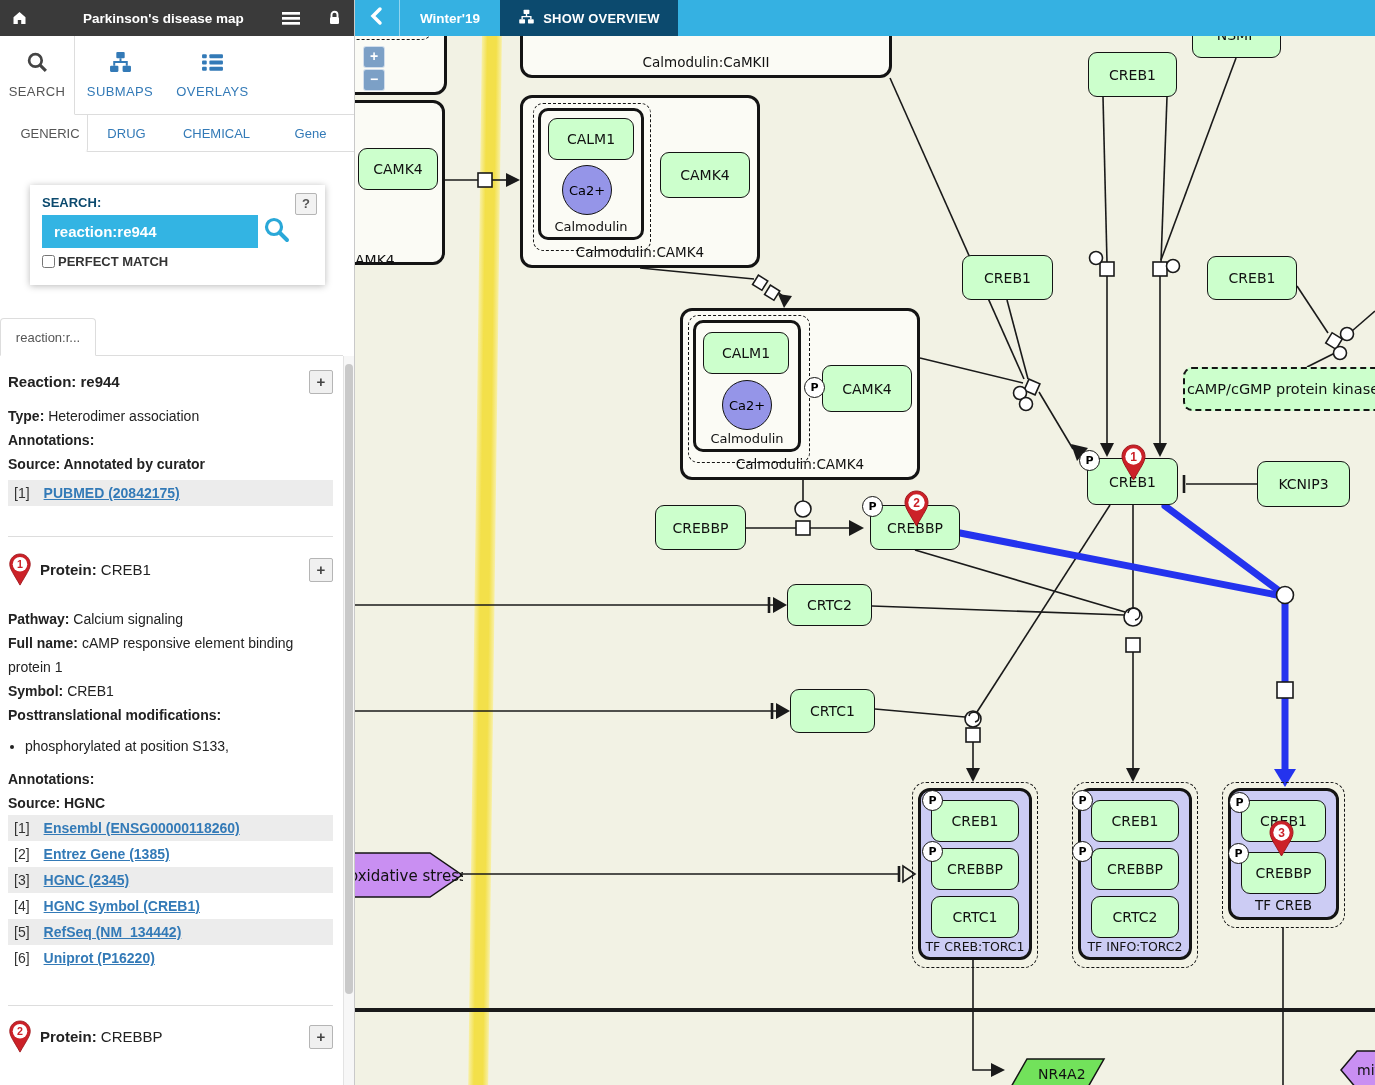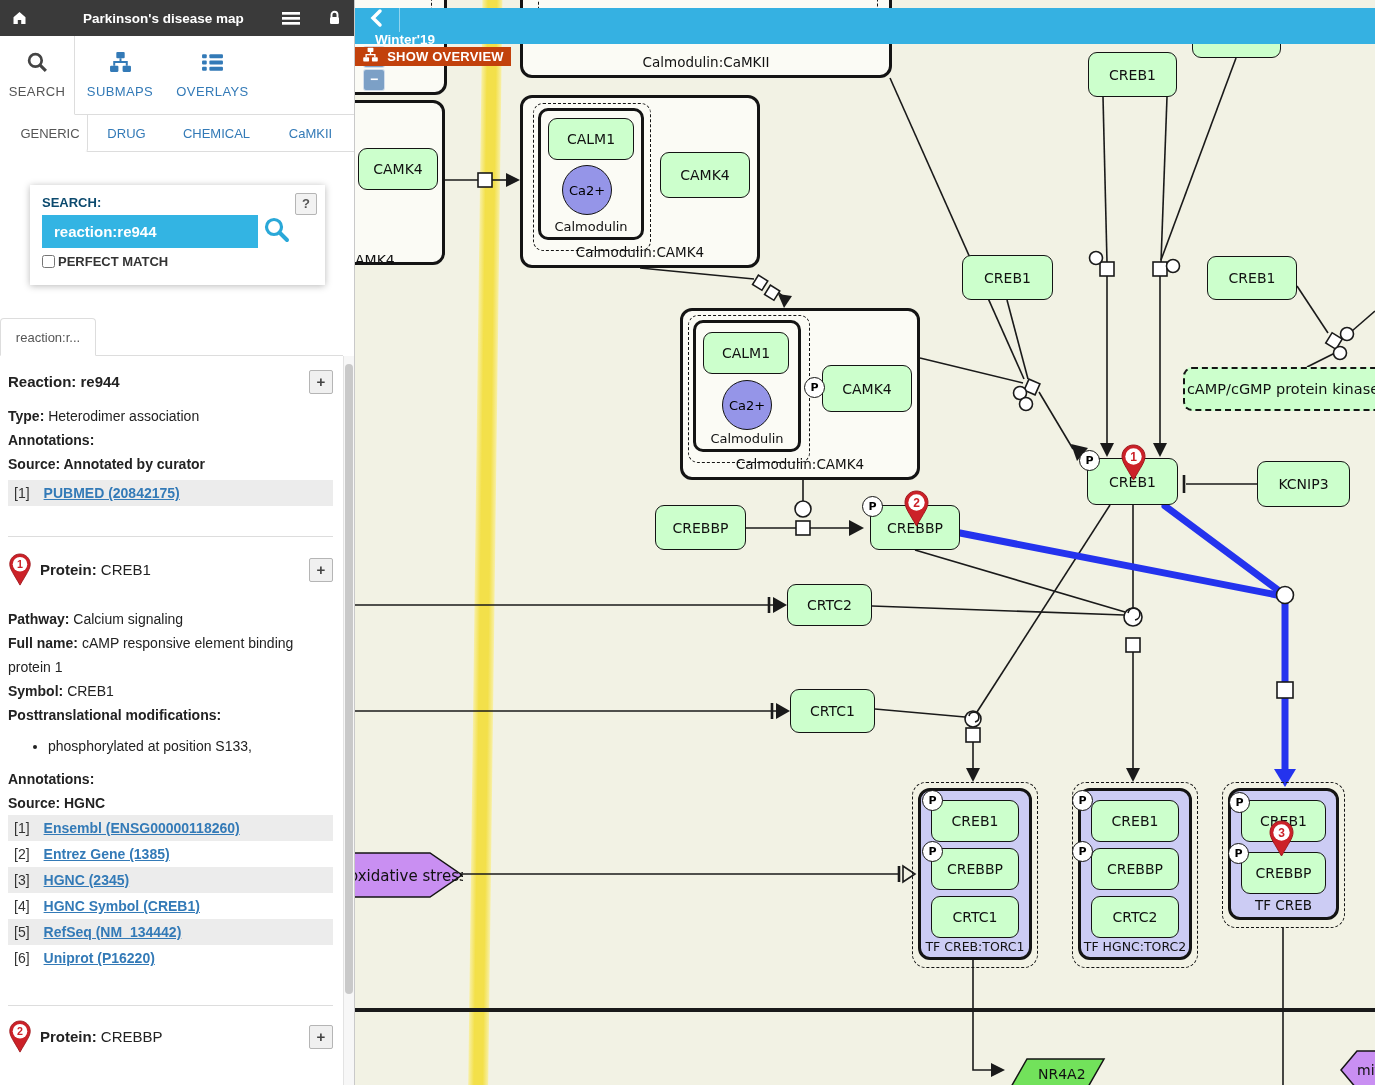--- a/index.html
+++ b/index.html
@@ -37,32 +37,32 @@
   .sec-title { font-size:15px; font-weight:bold; color:#222; display:flex; align-items:center; }
   .plus-btn { margin-left:auto; width:24px; height:24px; background:#f0f0f0; border:1px solid #b5b5b5; color:#444; font-size:15px; font-weight:bold; text-align:center; line-height:21px; border-radius:2px; cursor:pointer; flex:none; }
   .lbl { font-weight:bold; }
   .ref-row { display:flex; align-items:center; min-height:26px; padding:1px 6px; gap:14px; }
   .ref-row.odd { background:#ececec; }
   .ref-idx { color:#333; flex:none; }
   .ref-row a { color:#337ab7; font-weight:600; text-decoration:underline; cursor:pointer; }
   .hr { border-top:1px solid #ddd; height:0; }
   .prot-head { display:flex; align-items:center; gap:8px; }
   .prot-head .ptitle { font-size:15px; }
-  ul.ptm { margin:6px 0 8px 40px; }
+  ul.ptm { margin:6px 0 8px 17px; }
   ul.ptm li { line-height:26px; }
 
   .sb-scroll { position:absolute; right:0; top:356px; bottom:0; width:11px; background:#f7f7f7; border-left:1px solid #e3e3e3; z-index:6; }
   .sb-thumb { position:absolute; left:1px; right:1px; top:8px; height:630px; background:#c9c9c9; border-radius:5px; }
 
   
   #map { position:absolute; left:355px; top:0; width:1020px; height:1085px; background:#f2f2e4; overflow:hidden; }
-  .map-bar { position:absolute; left:0; top:8px; width:100%; height:36px; background:#35b1e2; z-index:50; display:flex; color:#fff; align-items:stretch;flex-direction:column; }
+  .map-bar { position:absolute; left:0; top:0; width:100%; height:36px; background:#35b1e2; z-index:50; display:flex; color:#fff; align-items:stretch; }
   .back-btn { width:45px; display:flex; align-items:center; justify-content:center; border-right:1px solid rgba(255,255,255,.45); cursor:pointer; }
   .frame-label { width:100px; display:flex; align-items:center; justify-content:center; font-weight:bold; font-size:13.5px; }
-  .overview-btn { width:156px; background:#c2410c; display:flex; align-items:center; justify-content:center; gap:8px; font-weight:bold; font-size:13px; letter-spacing:.2px; cursor:pointer; }
+  .overview-btn { width:178px; background:#0c4a6e; display:flex; align-items:center; justify-content:center; gap:8px; font-weight:bold; font-size:13px; letter-spacing:.2px; cursor:pointer; }
   .zoombtn { position:absolute; left:8px; width:22px; height:22px; background:rgba(88,134,184,.78); border:1px solid rgba(255,255,255,.65); color:#fff; font-weight:bold; font-size:14px; text-align:center; line-height:19px; border-radius:3px; z-index:40; cursor:pointer; }
   .stripe { position:absolute; left:113px; top:-15px; width:20px; height:1115px; z-index:2;
     background:linear-gradient(90deg,#f8f0a8 0%,#f3e04a 28%,#f3e04a 72%,#f8f0a8 100%);
     transform:rotate(0.75deg); transform-origin:50% 100%; }
 
   .edges { position:absolute; left:0; top:0; z-index:5; }
 
   .complex { position:absolute; background:#fbfbf5; border:3px solid #141414; border-radius:12px; z-index:10; }
   .lav { background:#ccccf4; }
   .dashedbox { position:absolute; border:1.6px dashed #141414; border-radius:10px; z-index:11; }
@@ -137,21 +137,21 @@
             </svg>
         </span>
         <span>OVERLAYS</span>
       </div>
     </div>
 
     <div class="sub-tabs">
       <div class="sub-tab active" style="width:88px;">GENERIC</div>
       <div class="sub-tab" style="width:77px;">DRUG</div>
       <div class="sub-tab" style="width:103px;">CHEMICAL</div>
-      <div class="sub-tab" style="width:85px;">CaMKII</div>
+      <div class="sub-tab" style="width:85px;">Gene</div>
     </div>
 
     <div class="search-card">
       <div class="help-btn">?</div>
       <div class="search-label">SEARCH:</div>
       <div class="search-row">
         <input class="search-input" type="text" value="reaction:re944" style="">
         <span style="cursor:pointer;">
           <svg width="28" height="28" viewBox="0 0 28 28">
               <circle cx="11" cy="11" r="7.5" fill="none" stroke="#2aa8d8" stroke-width="3.2"></circle>
@@ -389,21 +389,21 @@
       <div class="cxlabel" style="left:0;right:0;bottom:3px;text-align:center;font-size:12.5px;">TF CREB:TORC1</div>
     </div>
     <div class="species" style="left:576px;top:800px;width:88px;height:42px;">CREB1</div>
     <div class="species" style="left:576px;top:848px;width:88px;height:42px;">CREBBP</div>
     <div class="species" style="left:576px;top:896px;width:88px;height:42px;">CRTC1</div>
     <div class="pcircle" style="left:567px;top:790px;">P</div>
     <div class="pcircle" style="left:567px;top:841px;">P</div>
 
     <div class="dashedbox" style="left:717px;top:782px;width:126px;height:186px;border-radius:14px;"></div>
     <div class="complex lav" style="left:723px;top:788px;width:114px;height:172px;">
-      <div class="cxlabel" style="left:0;right:0;bottom:3px;text-align:center;font-size:12.5px;">TF HGNC:TORC2</div>
+      <div class="cxlabel" style="left:0;right:0;bottom:3px;text-align:center;font-size:12.5px;">TF INFO:TORC2</div>
     </div>
     <div class="species" style="left:736px;top:800px;width:88px;height:42px;">CREB1</div>
     <div class="species" style="left:736px;top:848px;width:88px;height:42px;">CREBBP</div>
     <div class="species" style="left:736px;top:896px;width:88px;height:42px;">CRTC2</div>
     <div class="pcircle" style="left:717px;top:790px;">P</div>
     <div class="pcircle" style="left:717px;top:841px;">P</div>
 
     <div class="dashedbox" style="left:867px;top:782px;width:123px;height:146px;border-radius:14px;"></div>
     <div class="complex lav" style="left:873px;top:788px;width:111px;height:132px;">
       <div class="cxlabel" style="left:0;right:0;bottom:4px;text-align:center;font-size:13.5px;">TF CREB</div>

